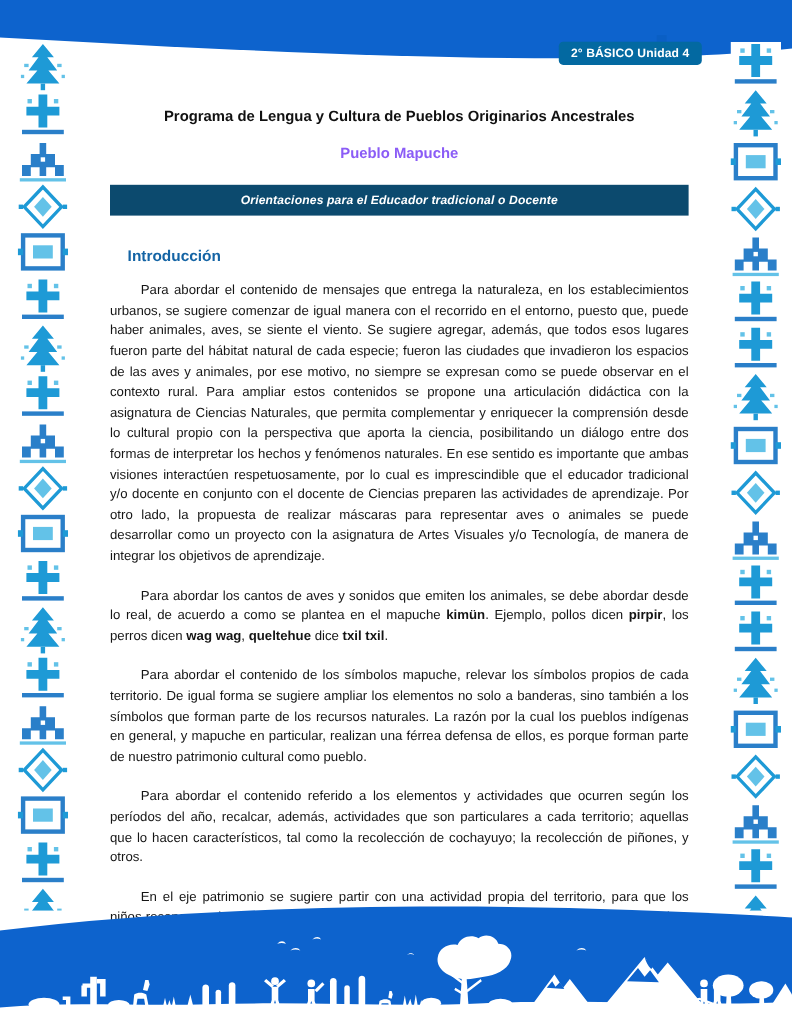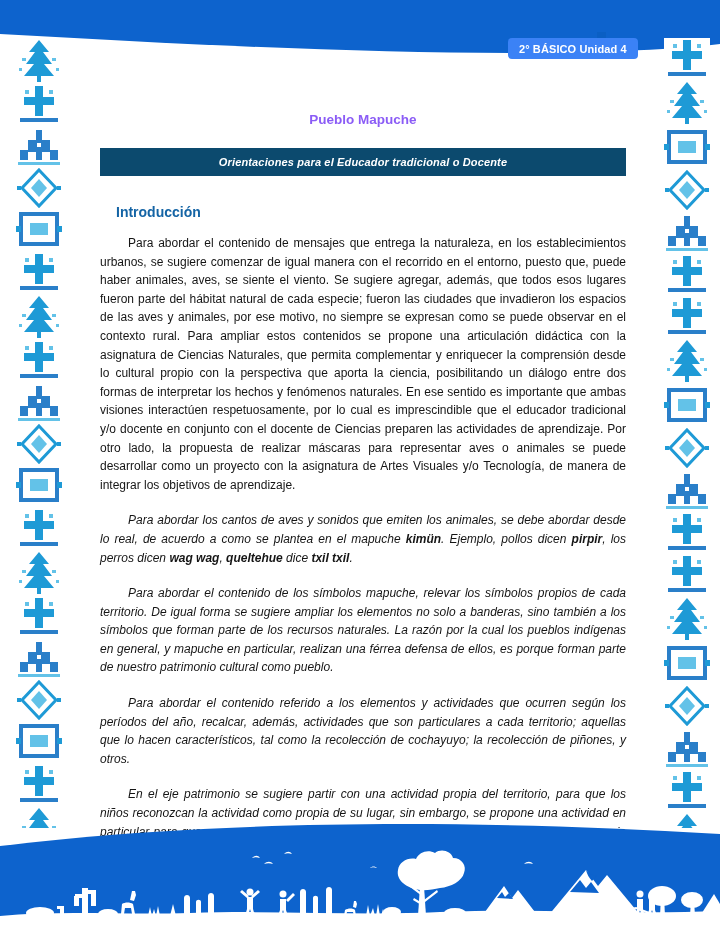--- a/index.html
+++ b/index.html
@@ -48,21 +48,21 @@
   }
   .badge {
     position: absolute;
     top: 38px;
     left: 508px;
     height: 21px;
     padding: 0 11px;
     display: flex;
     align-items: center;
     justify-content: center;
-    background: #3b82f6;
+    background: #0369a1;
     color: #ffffff;
     font-size: 11px;
     font-weight: bold;
     letter-spacing: .1px;
     border-radius: 4px;
     white-space: nowrap;
     z-index: 4;
   }
 
   
@@ -127,21 +127,21 @@
   }
 
   .body-text {
     margin-top: 14px;
     font-size: 12px;
     line-height: 1.55;
     color: #151515;
     text-align: justify;
     text-indent: 28px;
   }
-  .body-text + .body-text { margin-top: 17px; font-style: italic; }
+  .body-text + .body-text { margin-top: 17px; }
   .body-text b { font-weight: bold; }
 
   
   .bottom-art {
     position: absolute;
     left: 0;
     bottom: 0;
     width: 720px;
     height: 120px;
     z-index: 2;
@@ -259,20 +259,21 @@
       <rect width="46" height="790" fill="#ffffff"></rect>
       <use href="#r-band" y="0"></use>
       <use href="#r-band" y="258"></use>
       <use href="#r-band" y="516"></use>
       <use href="#r-motif-tree" y="774"></use>
     </svg>
   </div>
 
   <div class="content">
 
+    <div class="doc-title">Programa de Lengua y Cultura de Pueblos Originarios Ancestrales</div>
     <div class="doc-subtitle">Pueblo Mapuche</div>
 
     <div class="blue-banner">Orientaciones para el Educador tradicional o Docente</div>
 
     <div class="section-heading">Introducción</div>
 
     <p class="body-text">Para abordar el contenido de mensajes que entrega la naturaleza, en los establecimientos urbanos, se sugiere comenzar de igual manera con el recorrido en el entorno, puesto que, puede haber animales, aves, se siente el viento.  Se sugiere agregar, además, que todos esos lugares fueron parte del hábitat natural de cada especie; fueron las ciudades que invadieron los espacios de las aves y animales, por ese motivo, no siempre se expresan como se puede observar en el contexto rural. Para ampliar estos contenidos se propone una articulación didáctica con la asignatura de Ciencias Naturales, que permita complementar y enriquecer la comprensión desde lo cultural propio con la perspectiva que aporta la ciencia, posibilitando un diálogo entre dos formas de interpretar los hechos y fenómenos naturales. En ese sentido es importante que ambas visiones interactúen respetuosamente, por lo cual es imprescindible que el educador tradicional y/o docente en conjunto con el docente de Ciencias preparen las actividades de aprendizaje.  Por otro lado, la propuesta de realizar máscaras para representar aves o animales se puede desarrollar como un proyecto con la asignatura de Artes Visuales y/o Tecnología, de manera de integrar los objetivos de aprendizaje.</p>
 
     <p class="body-text"><span>Para abordar los cantos de aves y sonidos que emiten los animales, se debe abordar desde lo real, de acuerdo a como se plantea en el mapuche </span><b>kimün</b><span>. Ejemplo, pollos dicen </span><b>pirpir</b><span>, los perros dicen </span><b>wag wag</b><span>, </span><b>queltehue</b><span> dice </span><b>txil txil</b><span>.</span></p>
 

